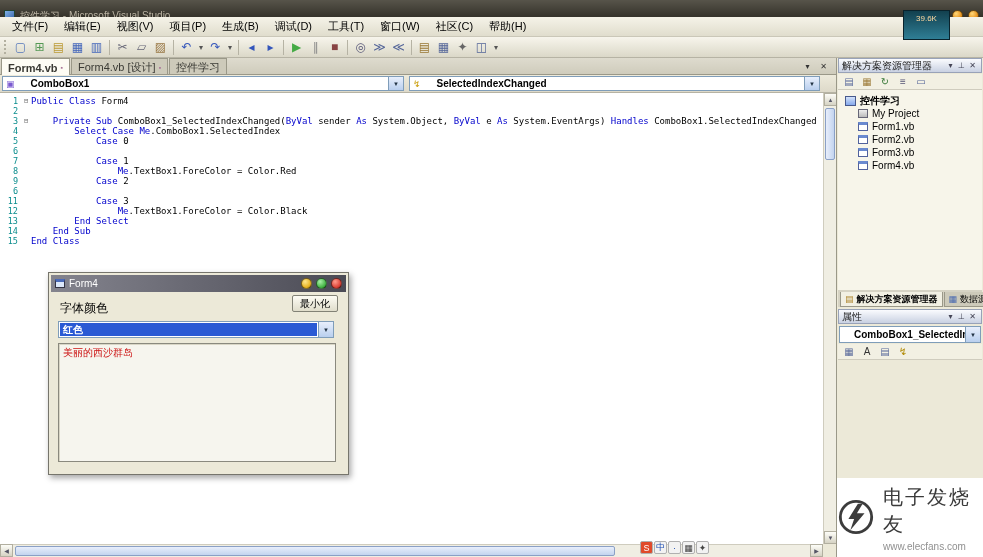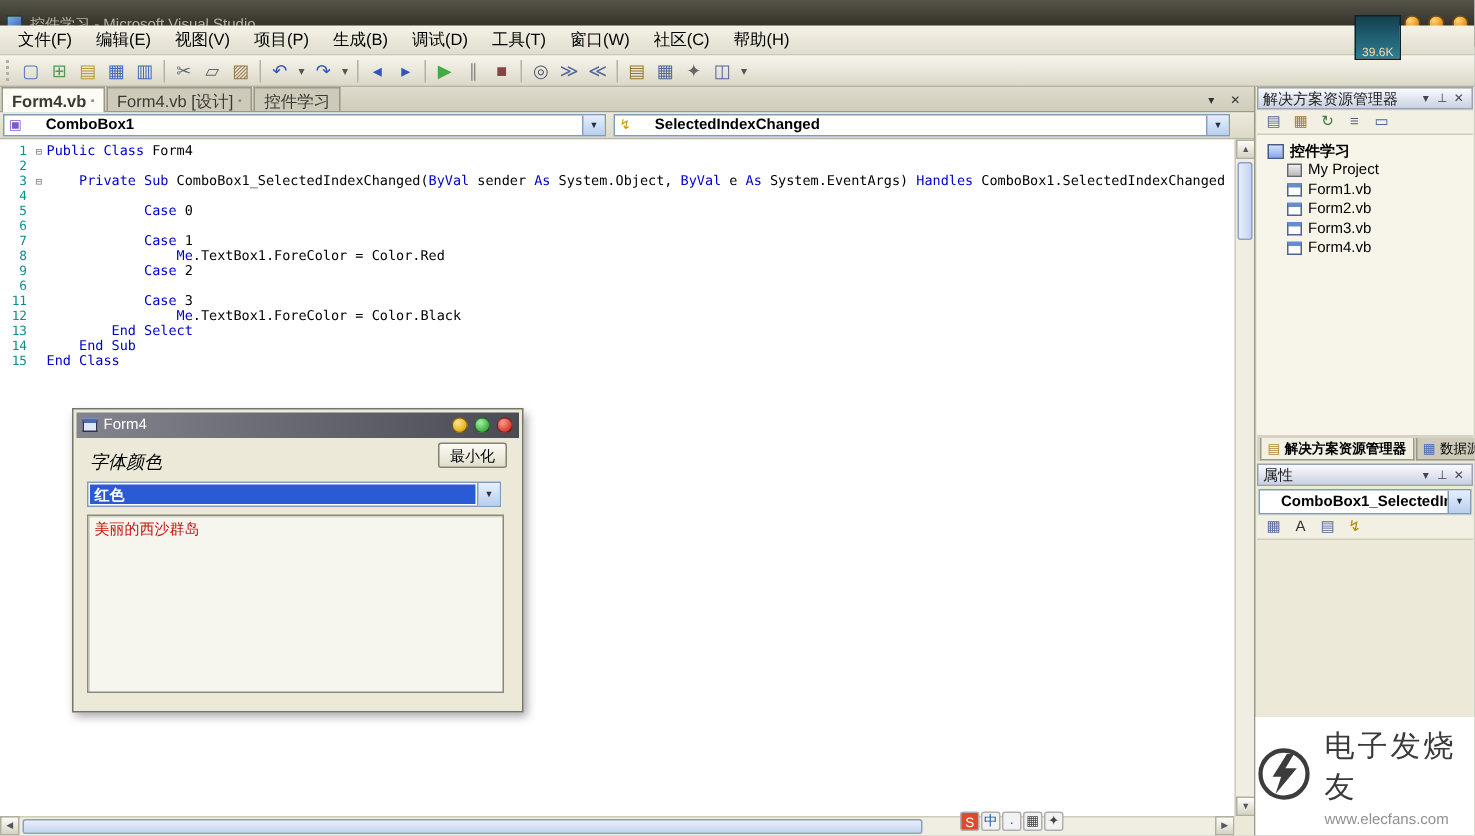--- a/index.html
+++ b/index.html
@@ -9,23 +9,23 @@
 
   
   .titlebar { position:absolute; left:0; top:0; right:0; height:31px;
     background:linear-gradient(#57544a,#181610); display:flex; align-items:center; padding:0 4px; gap:5px; }
   .app-icon { width:11px; height:11px; background:linear-gradient(135deg,#7fb2e8,#3a62a8); border:1px solid #243; }
   .titlebar-text { color:#b9b2a2; font-size:10px; flex:1; white-space:nowrap; overflow:hidden; }
   .circ { width:11px; height:11px; border-radius:50%;
     background:radial-gradient(circle at 35% 30%, #ffd879, #e89520 60%, #a05f10); border:1px solid #6b4a12; }
 
   
-  .speed { position:absolute; left:903px; top:10px; width:31px; height:30px; z-index:30;
+  .speed { position:absolute; left:903px; top:10px; width:47px; height:30px; z-index:30;
     background:linear-gradient(#12404f,#2f7e95); border:1px solid #09222c; color:#ffd9a0;
-    font-size:8px; text-align:center; padding-top:19px; }
+    font-size:8px; text-align:center; padding-top:3px; }
 
   
   .menubar { position:absolute; left:0; top:17px; right:0; height:20px;
     background:linear-gradient(#f5f3e8,#e0ddcd); border-bottom:1px solid #cac7b8; display:flex; align-items:center; padding-left:4px; }
   .menu-item { padding:3px 8px; font-size:11px; white-space:nowrap; }
 
   
   .toolbar { position:absolute; left:0; top:37px; right:0; height:21px;
     background:linear-gradient(#f7f5ec,#dbd8c8); border-bottom:1px solid #b6b3a4; display:flex; align-items:center; padding:0 3px; }
   .tgrip { width:3px; height:14px; border-left:2px dotted #b3b0a0; margin:0 4px 0 1px; }
@@ -74,21 +74,21 @@
   .form-win { position:absolute; left:48px; top:272px; width:301px; height:203px; z-index:6;
     background:#ece9d8; border:1px solid #76756c; box-shadow:2px 3px 6px rgba(0,0,0,.35); padding:2px; }
   .fw-title { height:17px; background:linear-gradient(90deg,#84848e,#4b4b55); display:flex; align-items:center; padding:0 4px; gap:4px; }
   .fw-icon { width:10px; height:9px; background:#dce8fa; border:1px solid #334; border-top:3px solid #4a6ab8; }
   .fw-title-text { color:#fff; font-size:10px; flex:1; }
   .fw-btn { width:11px; height:11px; border-radius:50%; border:1px solid rgba(0,0,0,.45); }
   .fw-min { background:radial-gradient(circle at 35% 30%, #ffe58a, #e8b322 65%, #9a7210); }
   .fw-max { background:radial-gradient(circle at 35% 30%, #a8f0a8, #46b646 65%, #1d7a1d); }
   .fw-close { background:radial-gradient(circle at 35% 30%, #ff9a8a, #dd4338 65%, #8e1d14); }
   .fw-body { position:relative; height:177px; background:#ece9d8; }
-  .fw-label { position:absolute; left:9px; top:8px; font-size:12px;font-style:italic; }
+  .fw-label { position:absolute; left:9px; top:8px; font-size:12px; }
   .fw-minbtn { position:absolute; right:8px; top:3px; width:46px; height:17px; font-size:10px;
     background:linear-gradient(#fdfcf4,#e0ddcb); border:1px solid #828276; border-radius:2px;
     display:flex; align-items:center; justify-content:center; }
   .fw-combo { position:absolute; left:7px; top:29px; right:12px; height:17px; border:1px solid #7f9db9; background:#fff; display:flex; }
   .fw-combo .sel { flex:1; margin:1px; background:#2a5ad4; color:#fff; font-size:10px; padding:0 3px; display:flex; align-items:center;font-weight:bold; }
   .fw-combo .drop { width:15px; background:linear-gradient(#e8effc,#b9cfee); border-left:1px solid #7f9db9;
     display:flex; align-items:center; justify-content:center; font-size:6px; color:#234; }
   .fw-textbox { position:absolute; left:7px; top:51px; right:10px; bottom:7px; background:#f6f5ee;
     border:1px solid #8a897e; box-shadow:inset 1px 1px 0 #d9d6c6; padding:2px 4px; }
   .fw-textbox .txt { color:#cc1212; font-size:10px; }
@@ -240,20 +240,21 @@
           <span class="ct"></span>
         </div>
         <div class="cl">
           <span class="ln">3</span>
           <span class="fold">⊟</span>
           <span class="ct"><span class="p">    </span><span class="k">Private Sub</span><span class="p"> ComboBox1_SelectedIndexChanged(</span><span class="k">ByVal</span><span class="p"> sender </span><span class="k">As</span><span class="p"> System.Object, </span><span class="k">ByVal</span><span class="p"> e </span><span class="k">As</span><span class="p"> System.EventArgs) </span><span class="k">Handles</span><span class="p"> ComboBox1.SelectedIndexChanged</span></span>
         </div>
         <div class="cl">
           <span class="ln">4</span>
           <span class="fold"></span>
+          <span class="ct"><span class="p">        </span><span class="k">Select Case</span><span class="p"> </span><span class="k">Me</span><span class="p">.ComboBox1.SelectedIndex</span></span>
         </div>
         <div class="cl">
           <span class="ln">5</span>
           <span class="fold"></span>
           <span class="ct"><span class="p">            </span><span class="k">Case</span><span class="p"> 0</span></span>
         </div>
         <div class="cl">
           <span class="ln">6</span>
           <span class="fold"></span>
         </div>

